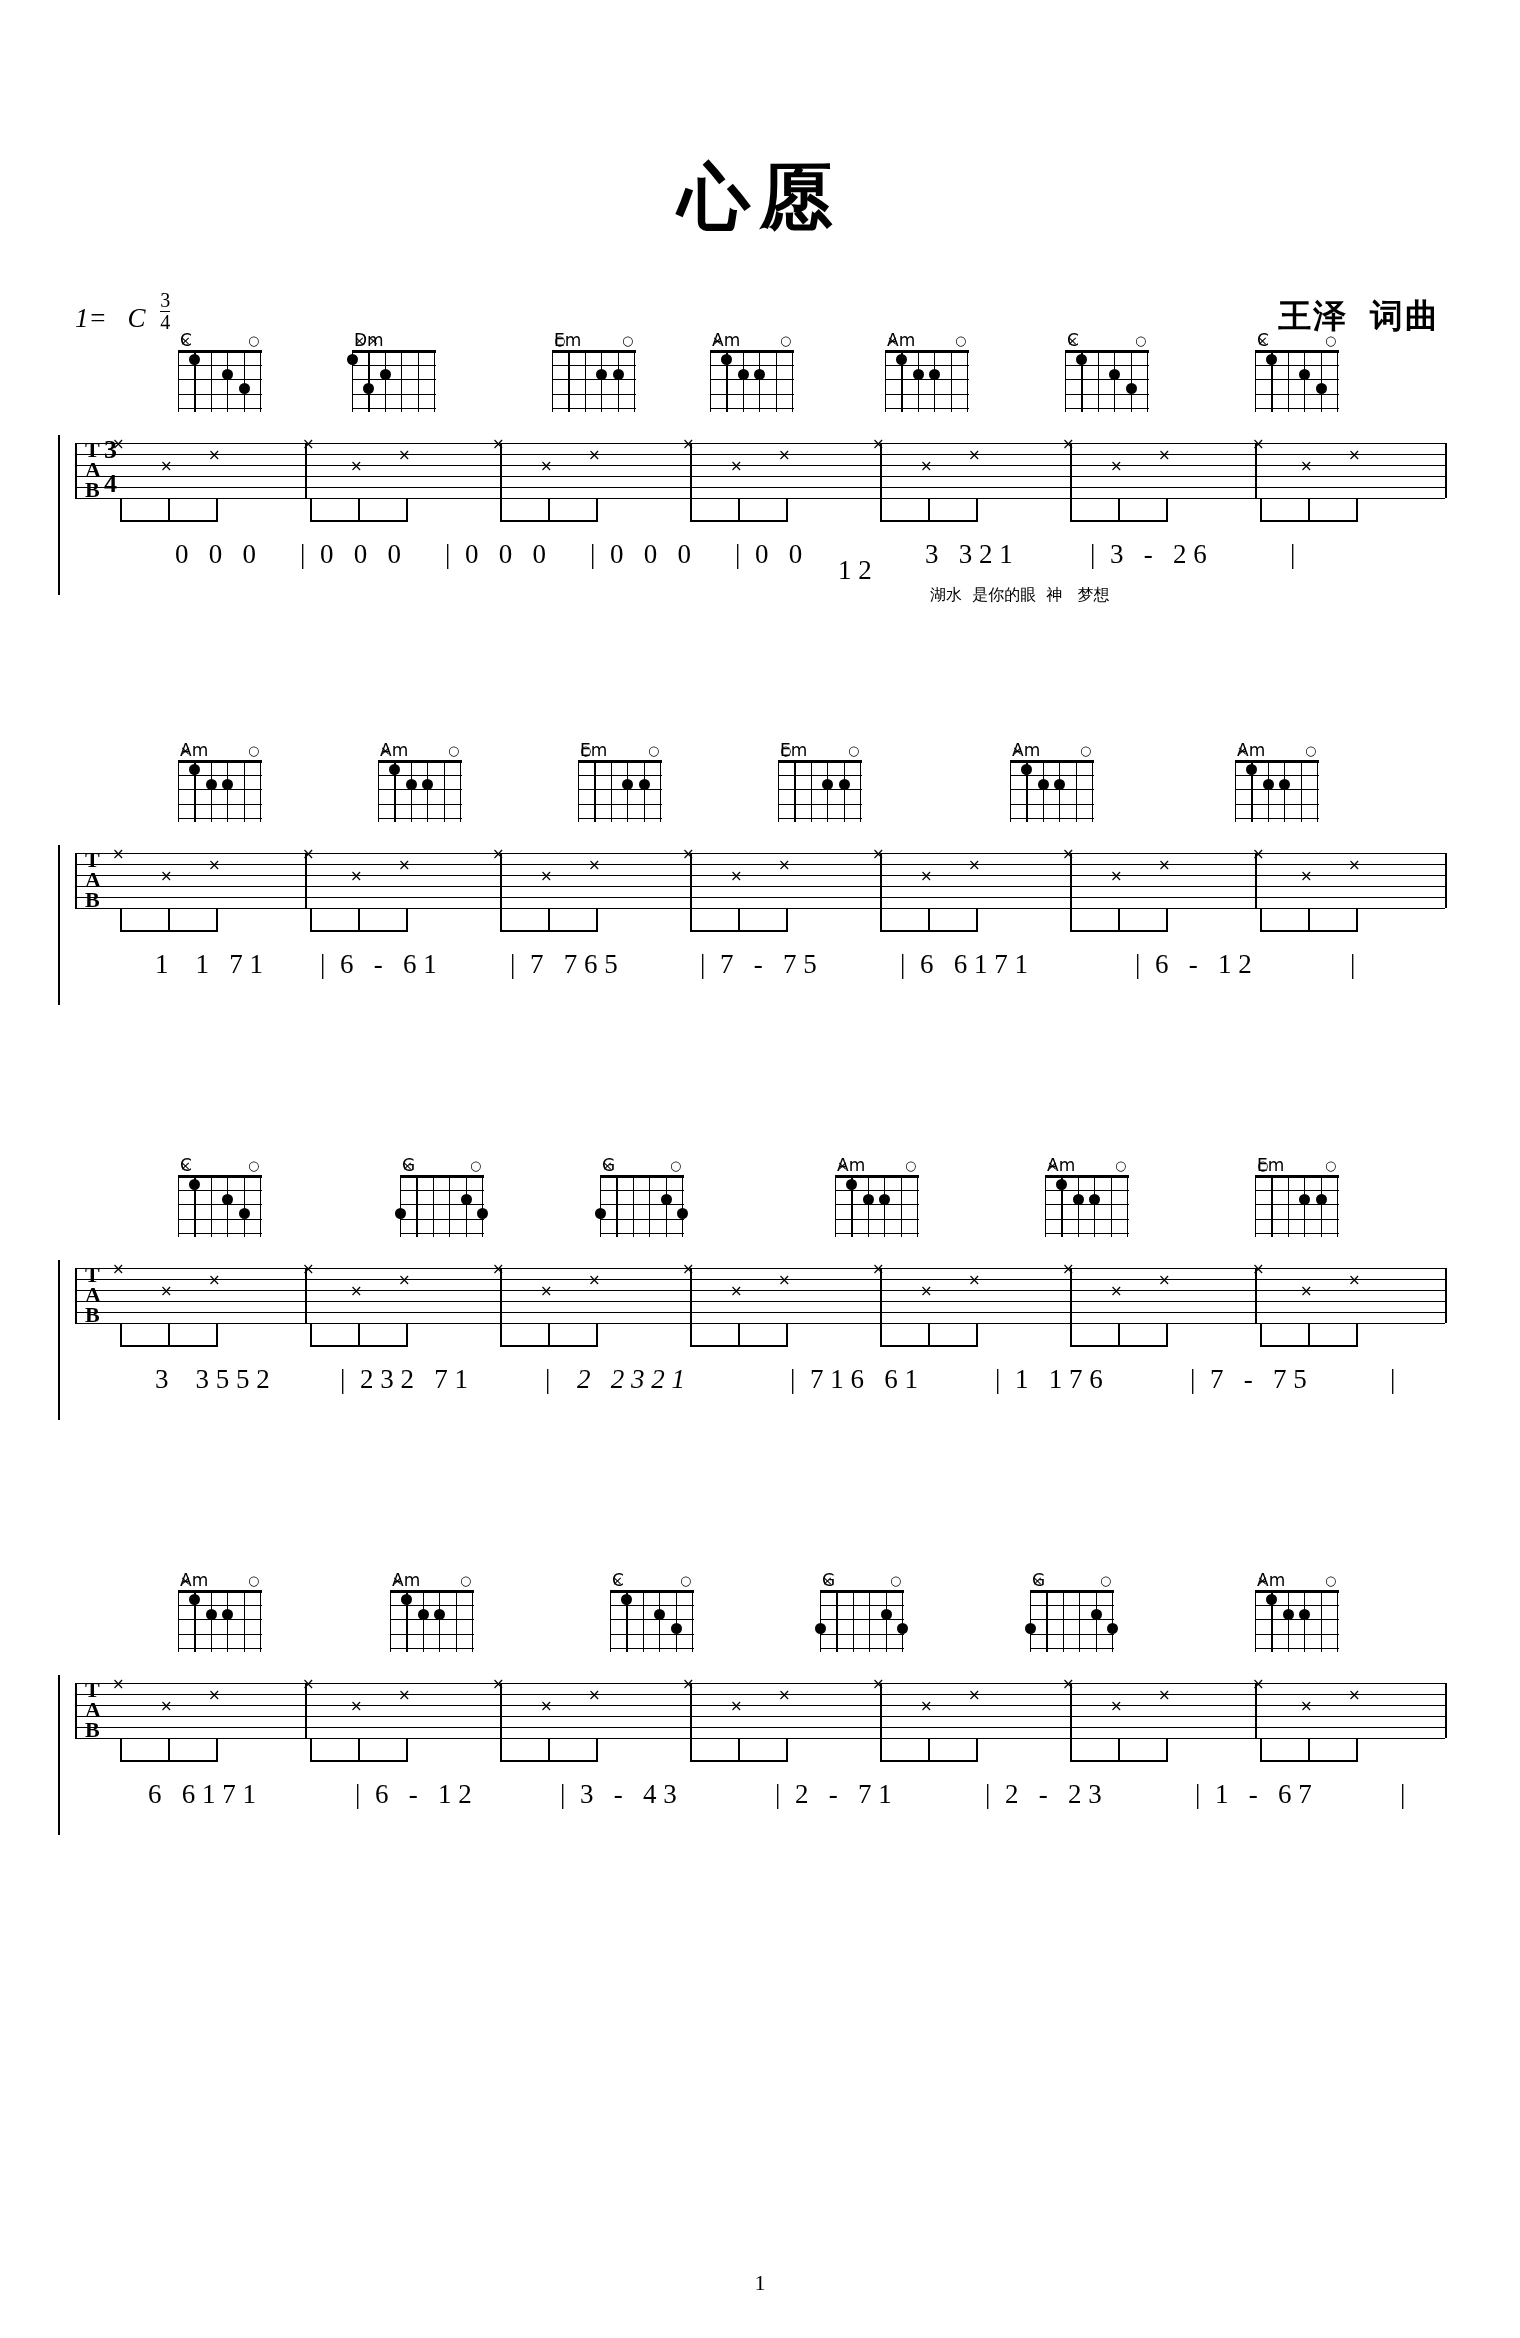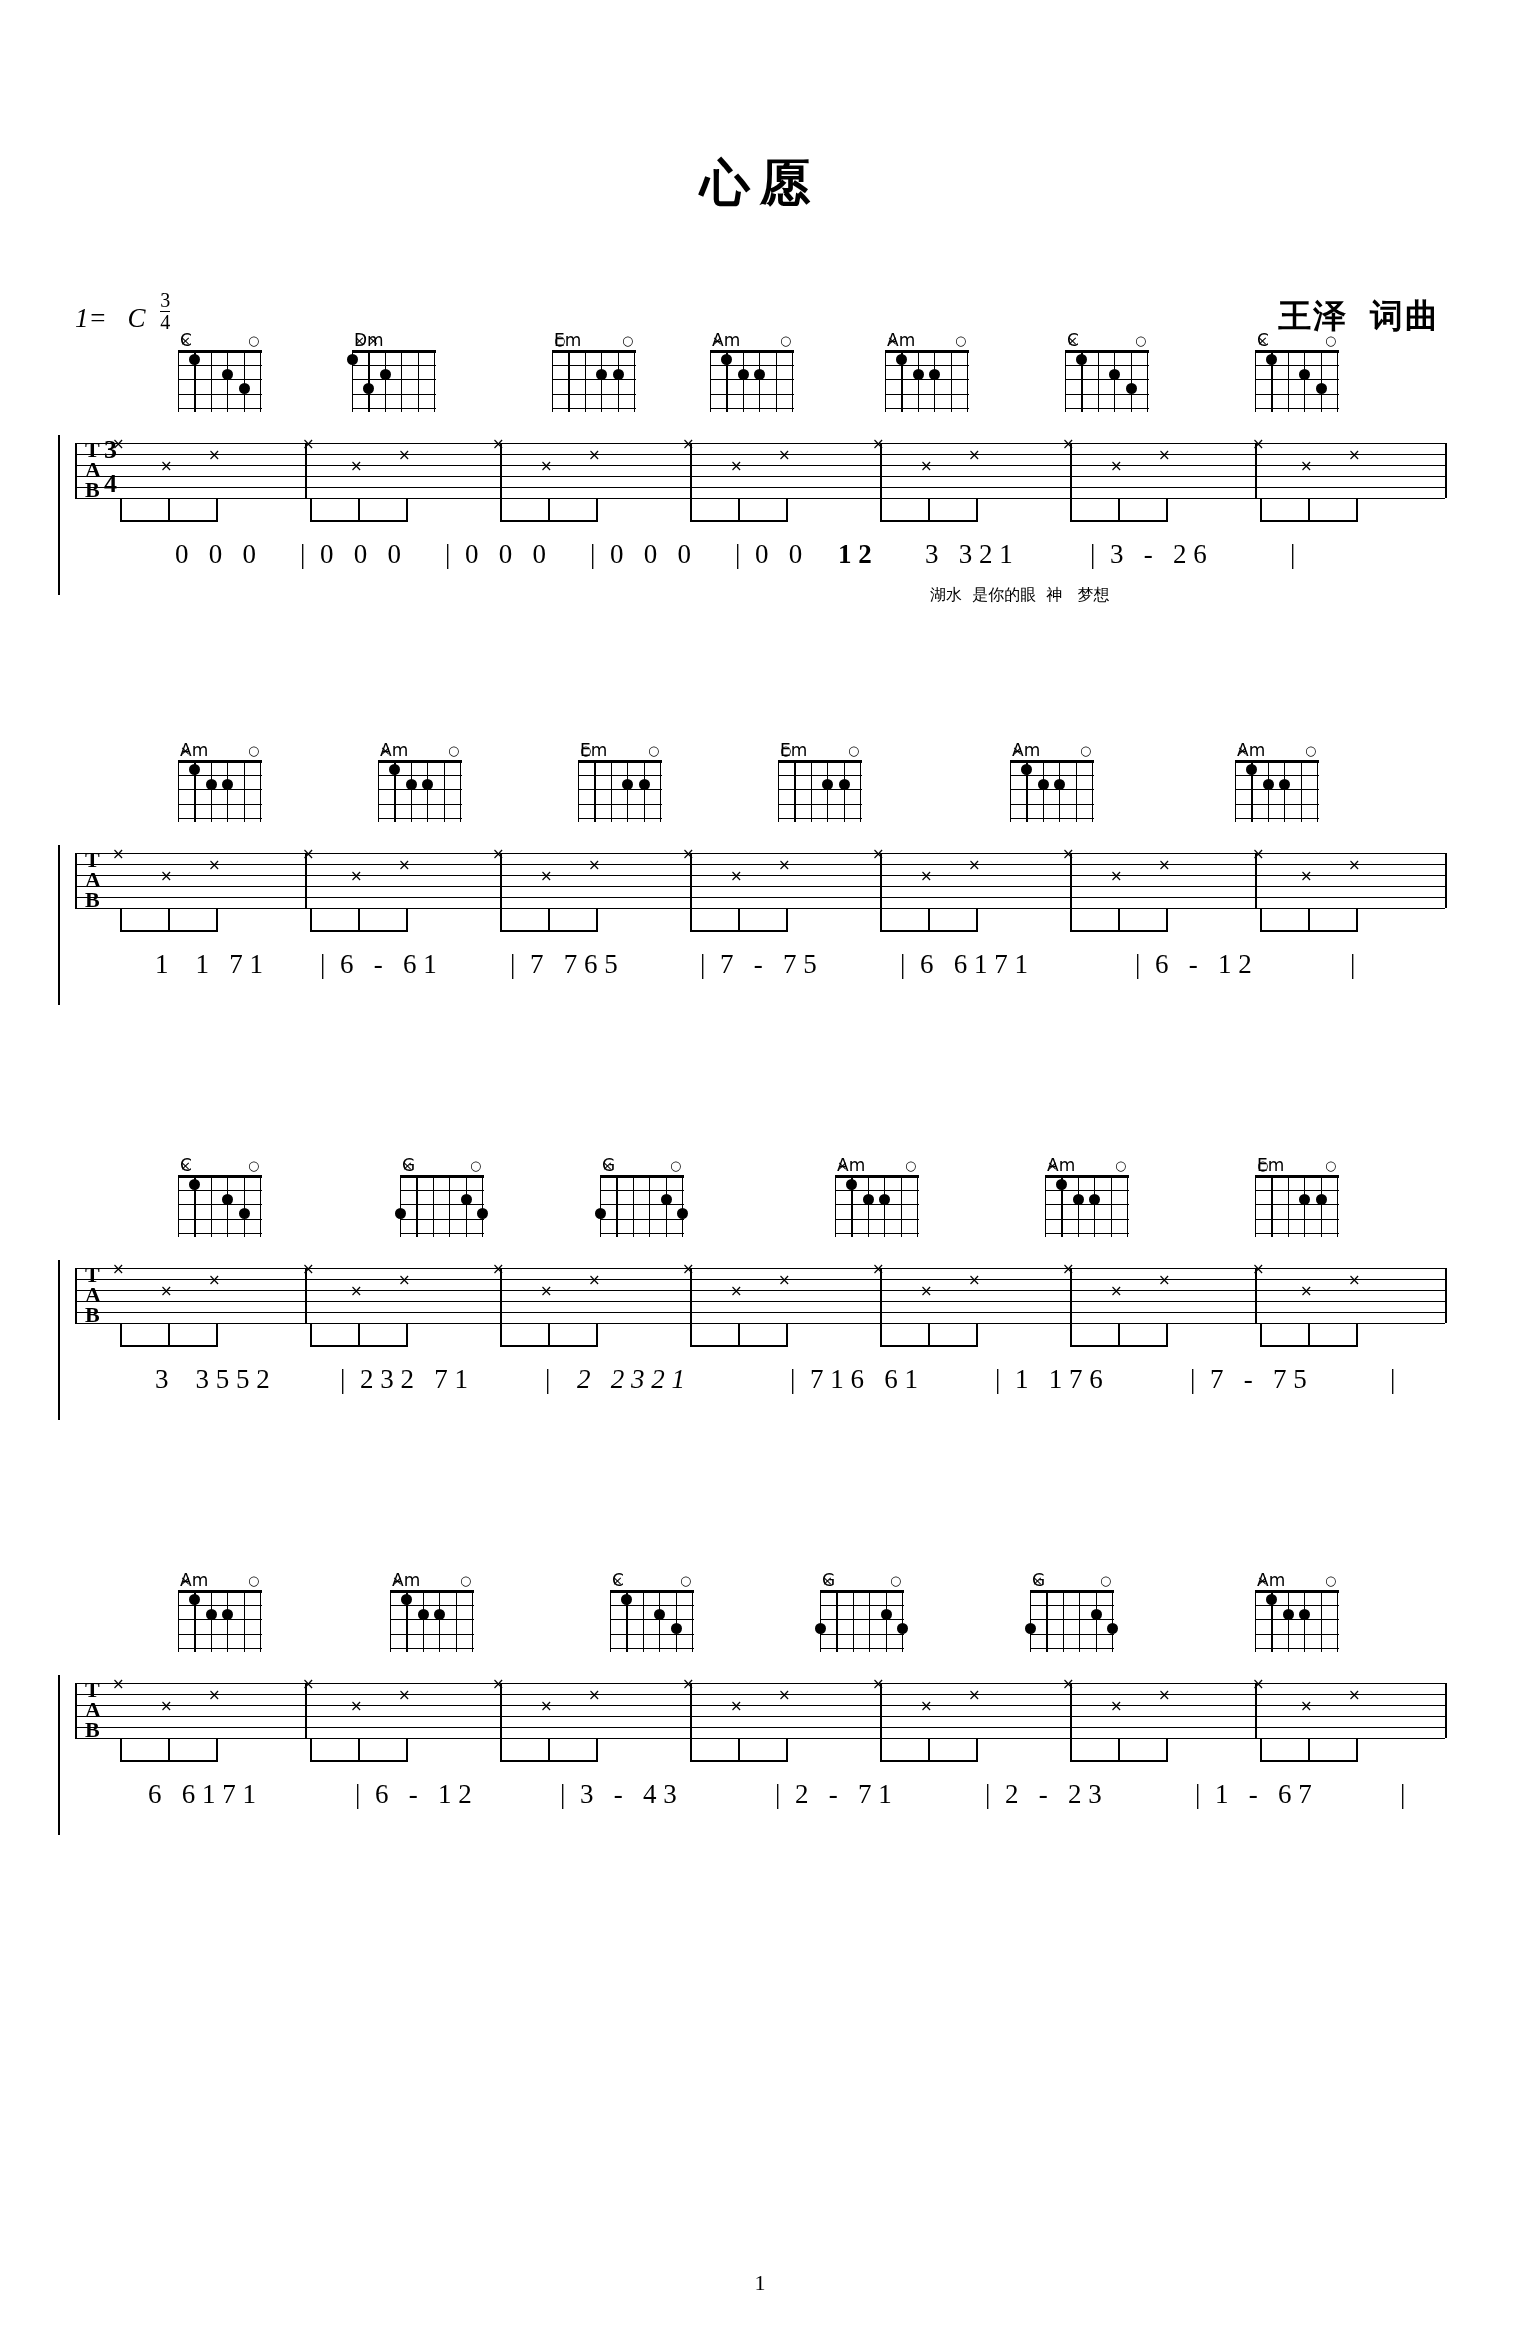--- a/index.html
+++ b/index.html
@@ -1,20 +1,20 @@
 <!DOCTYPE html>
 <html><head>
 <meta charset="utf-8">
 <style>
   html,body{margin:0;padding:0;background:#ffffff;}
   body{width:1520px;height:2338px;font-family:"Liberation Serif",serif;color:#000;position:relative;overflow:hidden;}
   .sheet{position:relative;width:1520px;height:2338px;}
 
   
-  .title{position:absolute;left:0;right:0;top:150px;text-align:center;font-size:50px;letter-spacing:10px;font-family:"DejaVu Sans",sans-serif;font-weight:700;}
+  .title{position:absolute;left:0;right:0;top:150px;text-align:center;font-size:72px;letter-spacing:10px;font-family:"DejaVu Sans",sans-serif;font-weight:700;}
   .subtitle{position:absolute;left:0;right:0;top:240px;text-align:center;font-size:25px;letter-spacing:3px;font-family:"DejaVu Sans",sans-serif;font-weight:700;}
   .keysig{position:absolute;left:75px;top:290px;font-size:27px;font-family:"Liberation Serif",serif;font-style:italic;}
   .keysig .num{display:inline-block;vertical-align:-2px;margin-left:8px;text-align:center;font-style:normal;font-size:20px;line-height:1.05;}
   .keysig .num .top{display:block;}
   .keysig .num .bar{display:block;border-top:1.6px solid #000;}
   .composer{position:absolute;right:80px;top:294px;font-size:33px;font-family:Liberation Mono, monospace;font-weight:700;letter-spacing:2px;}
   .pagenum{position:absolute;left:0;right:0;bottom:42px;text-align:center;font-size:22px;}
 
   
   .system{position:absolute;left:0;width:1520px;}
@@ -289,21 +289,21 @@
         <div class="melody">
           <div class="mnote" style="left: 175px; top: 12px;">0   0   0</div>
           <div class="mnote" style="left: 300px; top: 12px;">|</div>
           <div class="mnote" style="left: 320px; top: 12px;">0   0   0</div>
           <div class="mnote" style="left: 445px; top: 12px;">|</div>
           <div class="mnote" style="left: 465px; top: 12px;">0   0   0</div>
           <div class="mnote" style="left: 590px; top: 12px;">|</div>
           <div class="mnote" style="left: 610px; top: 12px;">0   0   0</div>
           <div class="mnote" style="left: 735px; top: 12px;">|</div>
           <div class="mnote" style="left: 755px; top: 12px;">0   0</div>
-          <div class="mnote" style="left: 838px; top: 12px; font-weight: bold;">1 2</div>
+          <div class="mnote" style="left: 838px; top: 28px;">1 2</div>
           <div class="mnote" style="left: 925px; top: 12px;">3   3 2 1</div>
           <div class="mnote" style="left: 1090px; top: 12px;">|</div>
           <div class="mnote" style="left: 1110px; top: 12px;">3   -   2 6</div>
           <div class="mnote" style="left: 1290px; top: 12px;">|</div>
         </div>
         <div class="lyrics">
           <div class="lyr" style="left: 930px; top: 2px;">湖水  是你的眼  神   梦想</div>
         </div>
         <div class="brace" style="top: 105px; height: 160px;"></div>
       </div>

